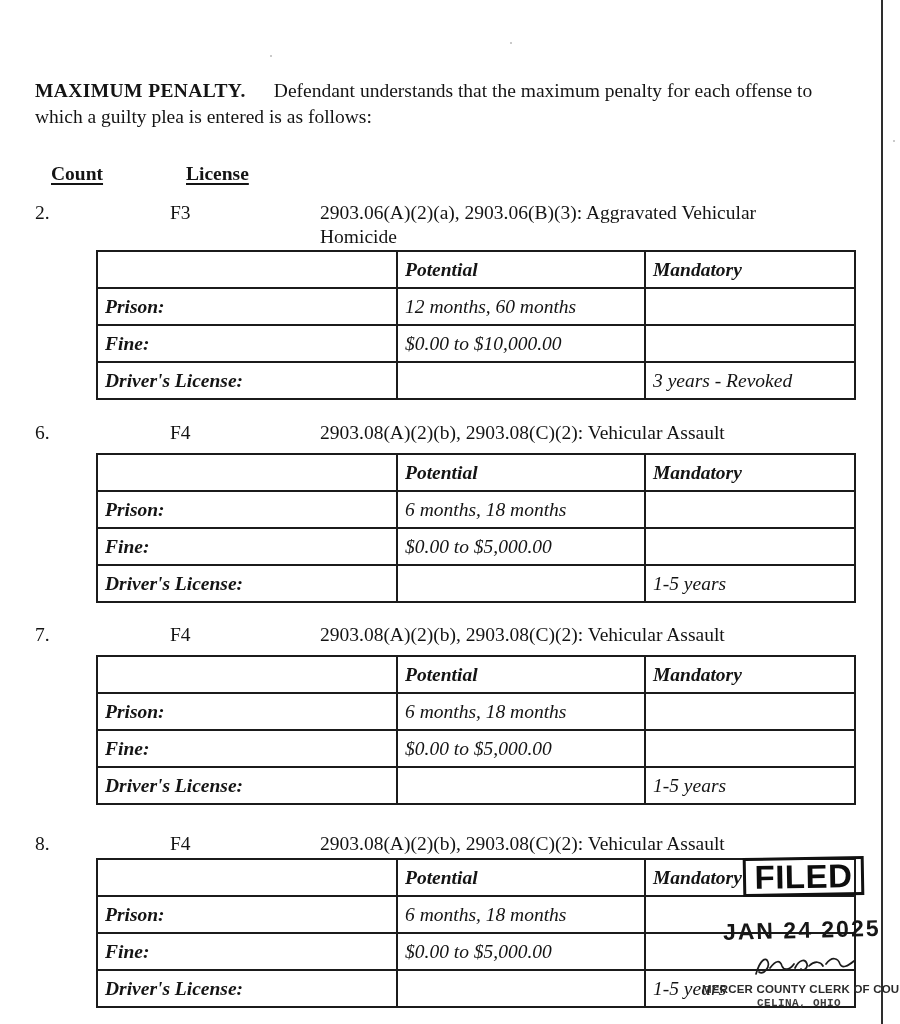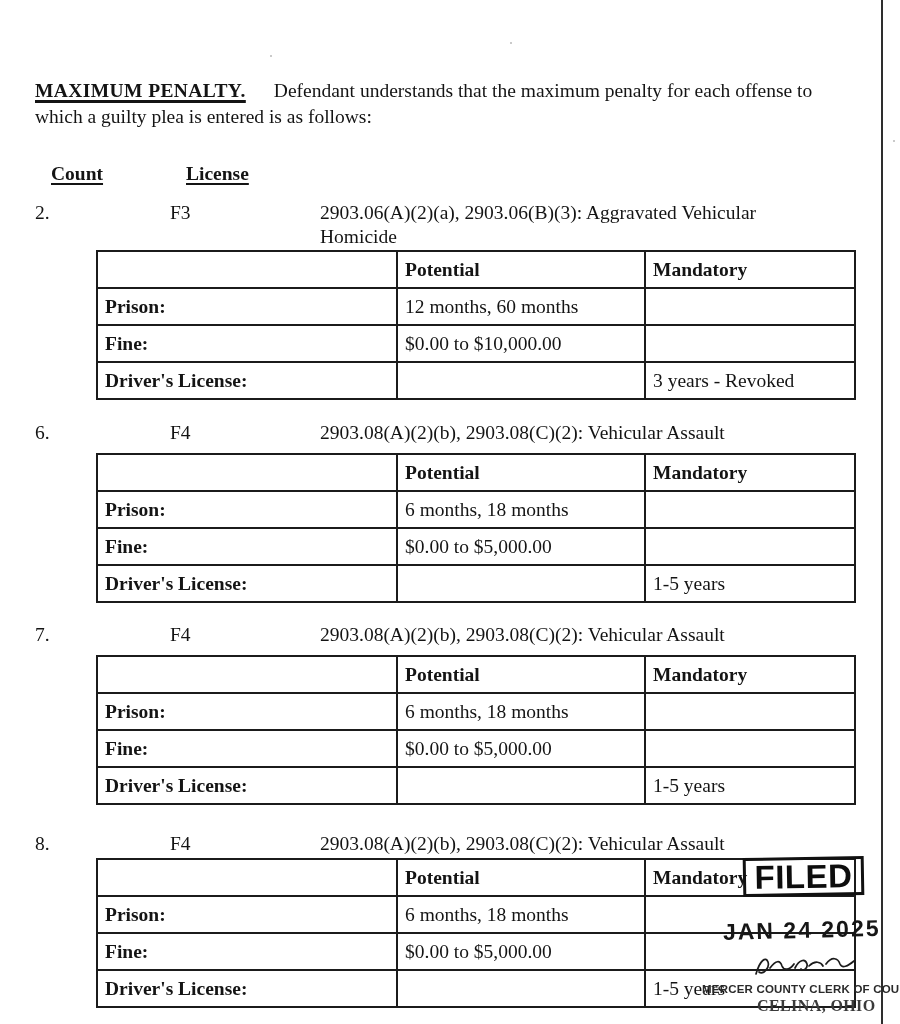--- a/index.html
+++ b/index.html
@@ -11,21 +11,21 @@
     position:relative;
     overflow:hidden;
   }
   .page { position:absolute; inset:0; background:#fff; }
 
   
   .scan-line { position:absolute; left:881px; top:0; width:2px; height:1024px; background:#2e2e2e; }
   .speck { position:absolute; background:#b8b8b8; width:2px; height:2px; border-radius:50%; }
 
   .heading { position:absolute; left:35px; top:78px; width:800px; font-size:19.5px; line-height:26px; }
-  .heading .title { font-weight:bold; text-decoration:underline; text-decoration-thickness:2.5px; text-underline-offset:3px; letter-spacing:0.4px; }
+  .heading .title { font-weight:bold; text-decoration-thickness:2.5px; text-underline-offset:3px; letter-spacing:0.4px; }
   .heading .tab-gap { display:inline-block; width:28px; }
 
   .col-headers { position:absolute; top:163px; left:0; width:900px; height:26px; font-size:19.5px; font-weight:bold; }
   .col-headers span { position:absolute; top:0; text-decoration:underline; text-decoration-thickness:2px; text-underline-offset:3px;margin-left:16px; }
   .ch-count { left:35px; }
   .ch-degree { left:170px; }
   .ch-charges { left:322px; }
 
   .count-row { position:absolute; left:0; width:900px; font-size:19.5px; line-height:24px; }
   .count-row .c-num { position:absolute; left:35px; top:0; }
@@ -37,20 +37,21 @@
     border-collapse:collapse; table-layout:fixed;
     font-size:19.5px;
   }
   table.penalty-table td {
     border:2px solid #1b1b1b;
     height:37px;
     padding:0 7px;
     vertical-align:middle;
     overflow:visible;
     white-space:nowrap;
+    font-style:italic;
   }
   td.c1 { width:300px; font-weight:bold; }
   td.c2 { width:248px; }
   td.c3 { width:210px; }
   td.hdr { font-weight:bold; }
 
   .t1 { top:250px; } .t2 { top:453px; } .t3 { top:655px; } .t4 { top:858px; }
   .r2 { top:201px; } .r6 { top:421px; } .r7 { top:623px; } .r8 { top:832px; }
 
   
@@ -71,22 +72,22 @@
   }
   .clerk-sig { position:absolute; left:748px; top:952px; width:112px; height:30px; }
   .clerk-line1 {
     position:absolute; left:702px; top:983px;
     font-family:"Liberation Sans", sans-serif;
     font-weight:bold; font-size:11.5px; letter-spacing:0.2px;
     color:#2a2a2a; white-space:nowrap;
   }
   .clerk-line2 {
     position:absolute; left:757px; top:997px;
-    font-family:Liberation Serif, serif;
-    font-weight:bold; font-size:16px; letter-spacing:0.4px;
+    font-family:Liberation Mono, monospace;
+    font-weight:bold; font-size:11px; letter-spacing:0.4px;
     color:#3a3a3a; white-space:nowrap;
   }
 </style>
 </head>
 <body>
 
 <div class="page">
 
   <div class="scan-line"></div>
   <div class="speck" style="left:270px;top:55px;"></div>

